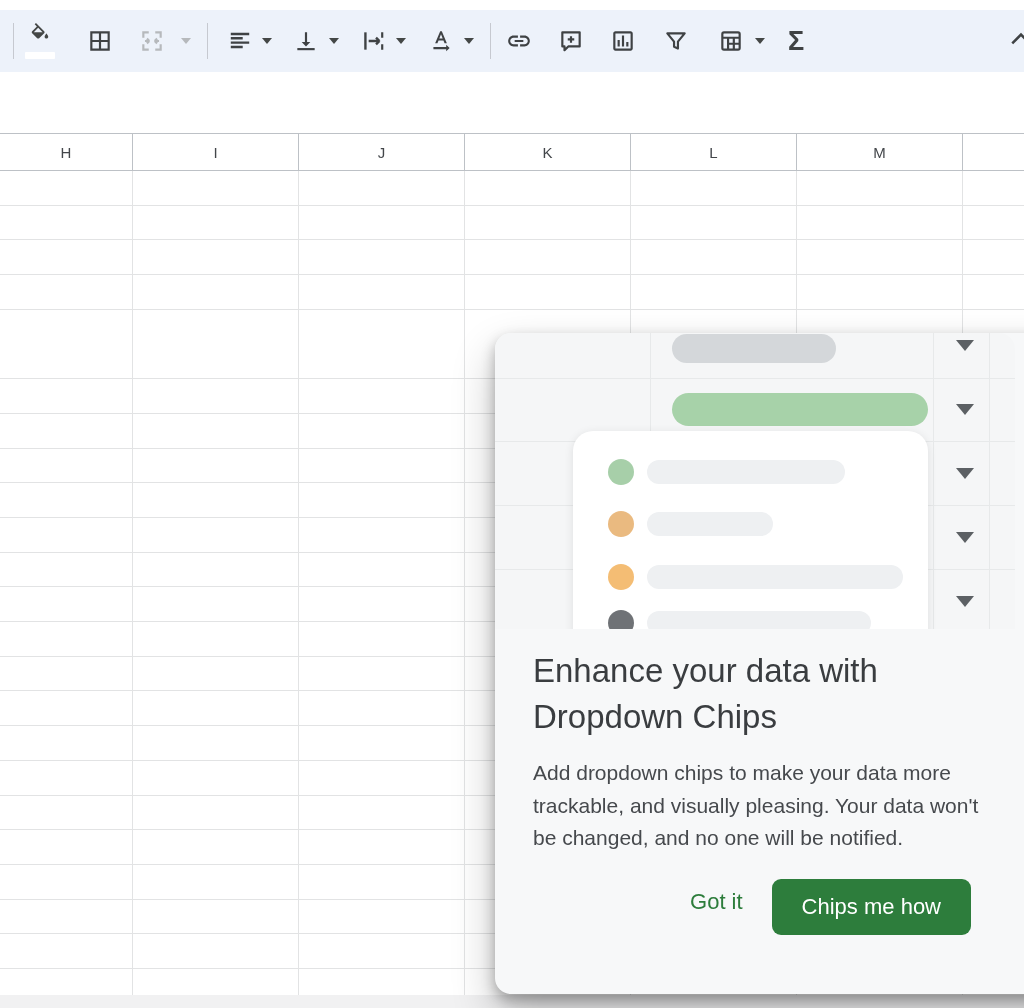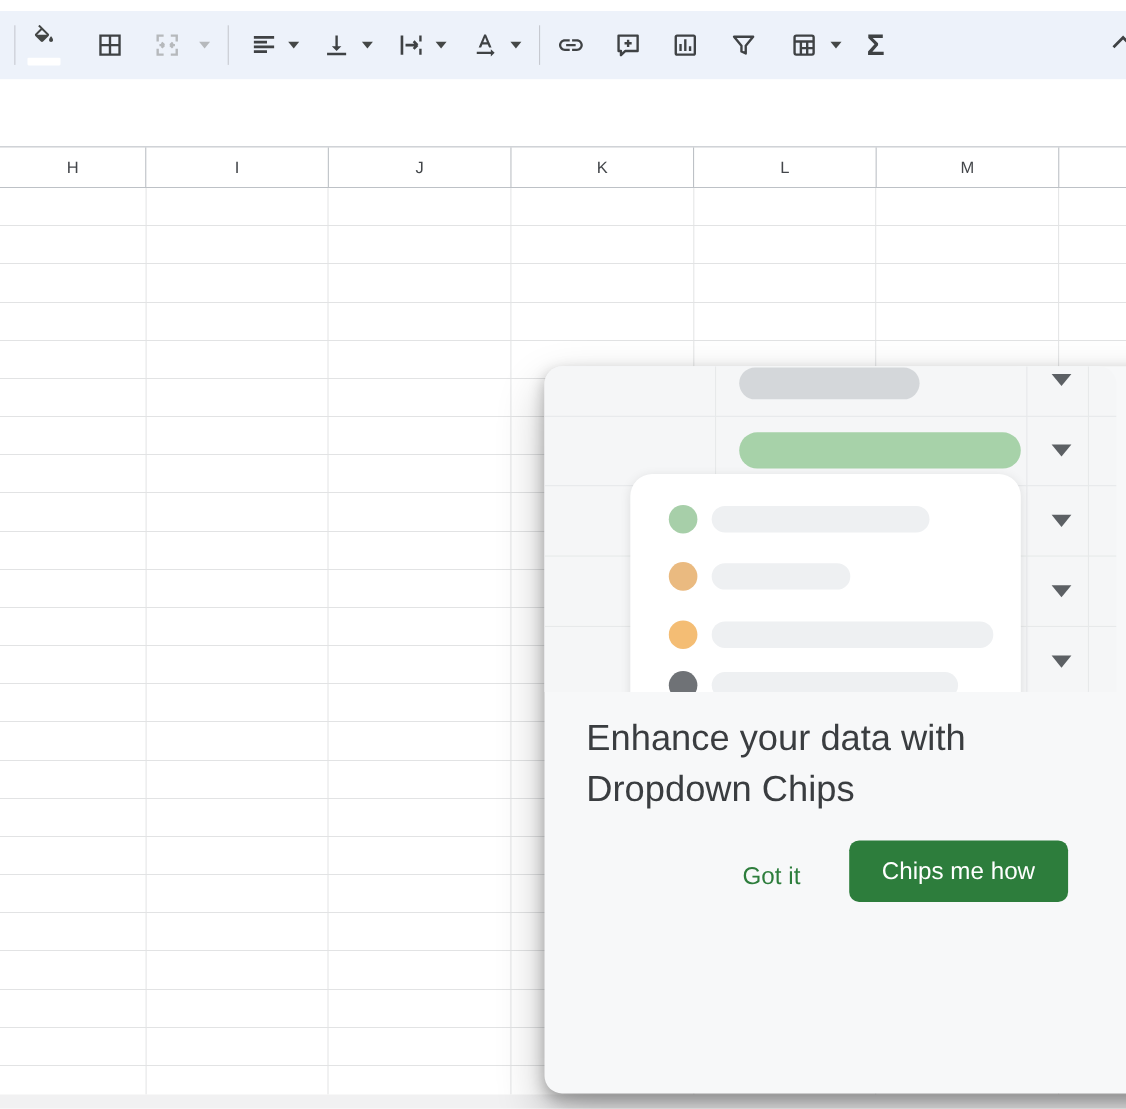--- a/index.html
+++ b/index.html
@@ -40,21 +40,21 @@
   .pill-gray{left:177px;top:1px;width:164px;height:29px;background:#d4d7da;}
   .pill-green{left:177px;top:60px;width:256px;height:33px;background:#a7d2a9;}
   .tri{position:absolute;left:461px;width:0;height:0;border-left:9px solid transparent;border-right:9px solid transparent;border-top:11px solid #5c6064;}
   .mockcard{position:absolute;left:78px;top:98px;width:355px;height:232px;background:#ffffff;border-radius:20px;
     box-shadow:0 2px 10px rgba(0,0,0,.10);}
   .mc-circle{position:absolute;left:35px;width:26px;height:26px;border-radius:50%;}
   .mc-pill{position:absolute;left:74px;height:24px;border-radius:12px;background:#eef0f2;}
   .dlg-text{position:absolute;left:0;top:296px;width:520px;box-sizing:border-box;padding:19px 38px 0;}
   .dlg-title{font-size:33px;line-height:46px;color:#3a3d40;width:450px;}
   .dlg-body{margin-top:17px;font-size:21px;line-height:32.5px;color:#46494d;width:452px;}
-  .dlg-actions{display:flex;justify-content:flex-end;align-items:flex-end;margin-top:24px;gap:28px;padding-right:6px;}
+  .dlg-actions{display:flex;justify-content:flex-end;align-items:flex-start;margin-top:24px;gap:13px;padding-right:6px;}
   .btn-text{color:#2d7d3c;font-size:22px;font-weight:500;padding:10px 16px;border:none;background:transparent;cursor:pointer;font-family:"Liberation Sans",sans-serif;}
   .btn-filled{background:#2d7d3c;color:#ffffff;font-size:22px;font-weight:500;padding:15px 30px;border:none;border-radius:9px;cursor:pointer;font-family:"Liberation Sans",sans-serif;}
 </style>
 </head>
 <body>
 
 <div class="toolbar">
   <div class="divider" style="left:13px"></div>
 
   <div class="tb-group" style="left:40px">
@@ -241,18 +241,19 @@
       <div class="mc-pill" style="top:81px;width:126px"></div>
       <div class="mc-circle" style="top:133px;background:#f4bd74"></div>
       <div class="mc-pill" style="top:134px;width:256px"></div>
       <div class="mc-circle" style="top:179px;background:#6f7276"></div>
       <div class="mc-pill" style="top:180px;width:224px"></div>
     </div>
   </div>
 
   <div class="dlg-text">
     <div class="dlg-title">Enhance your data with Dropdown Chips</div>
+    <div class="dlg-body">Add dropdown chips to make your data more trackable, and visually pleasing. Your data won't be changed, and no one will be notified.</div>
     <div class="dlg-actions">
       <button class="btn-text">Got it</button>
       <button class="btn-filled">Chips me how</button>
     </div>
   </div>
 </div>
 
 </body></html>

